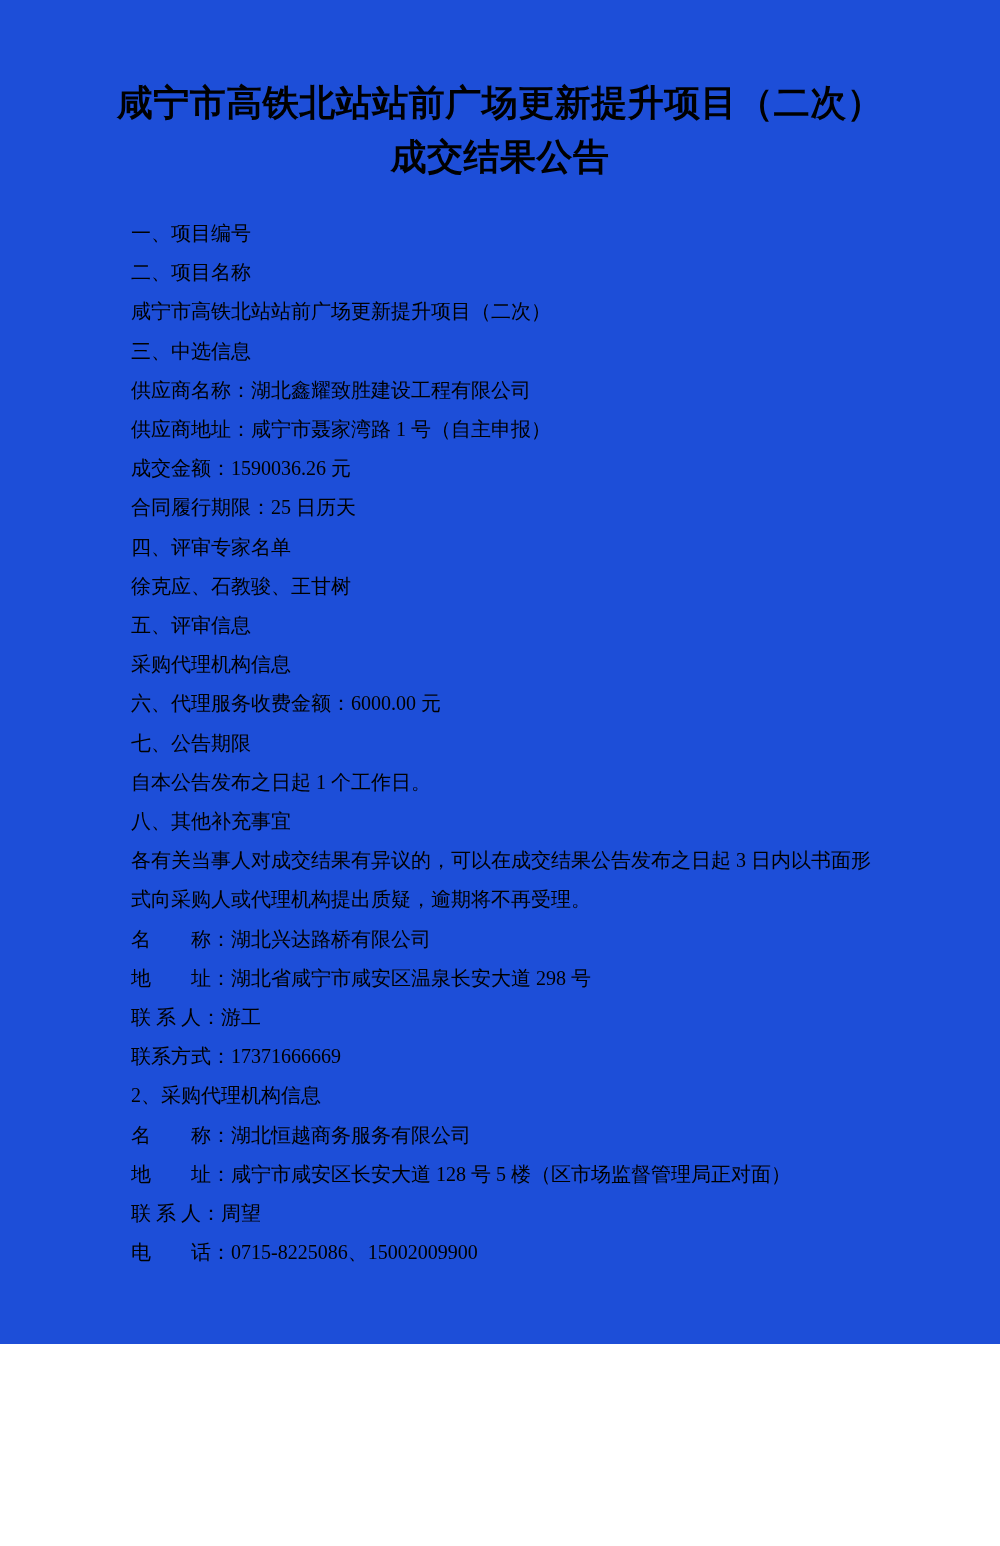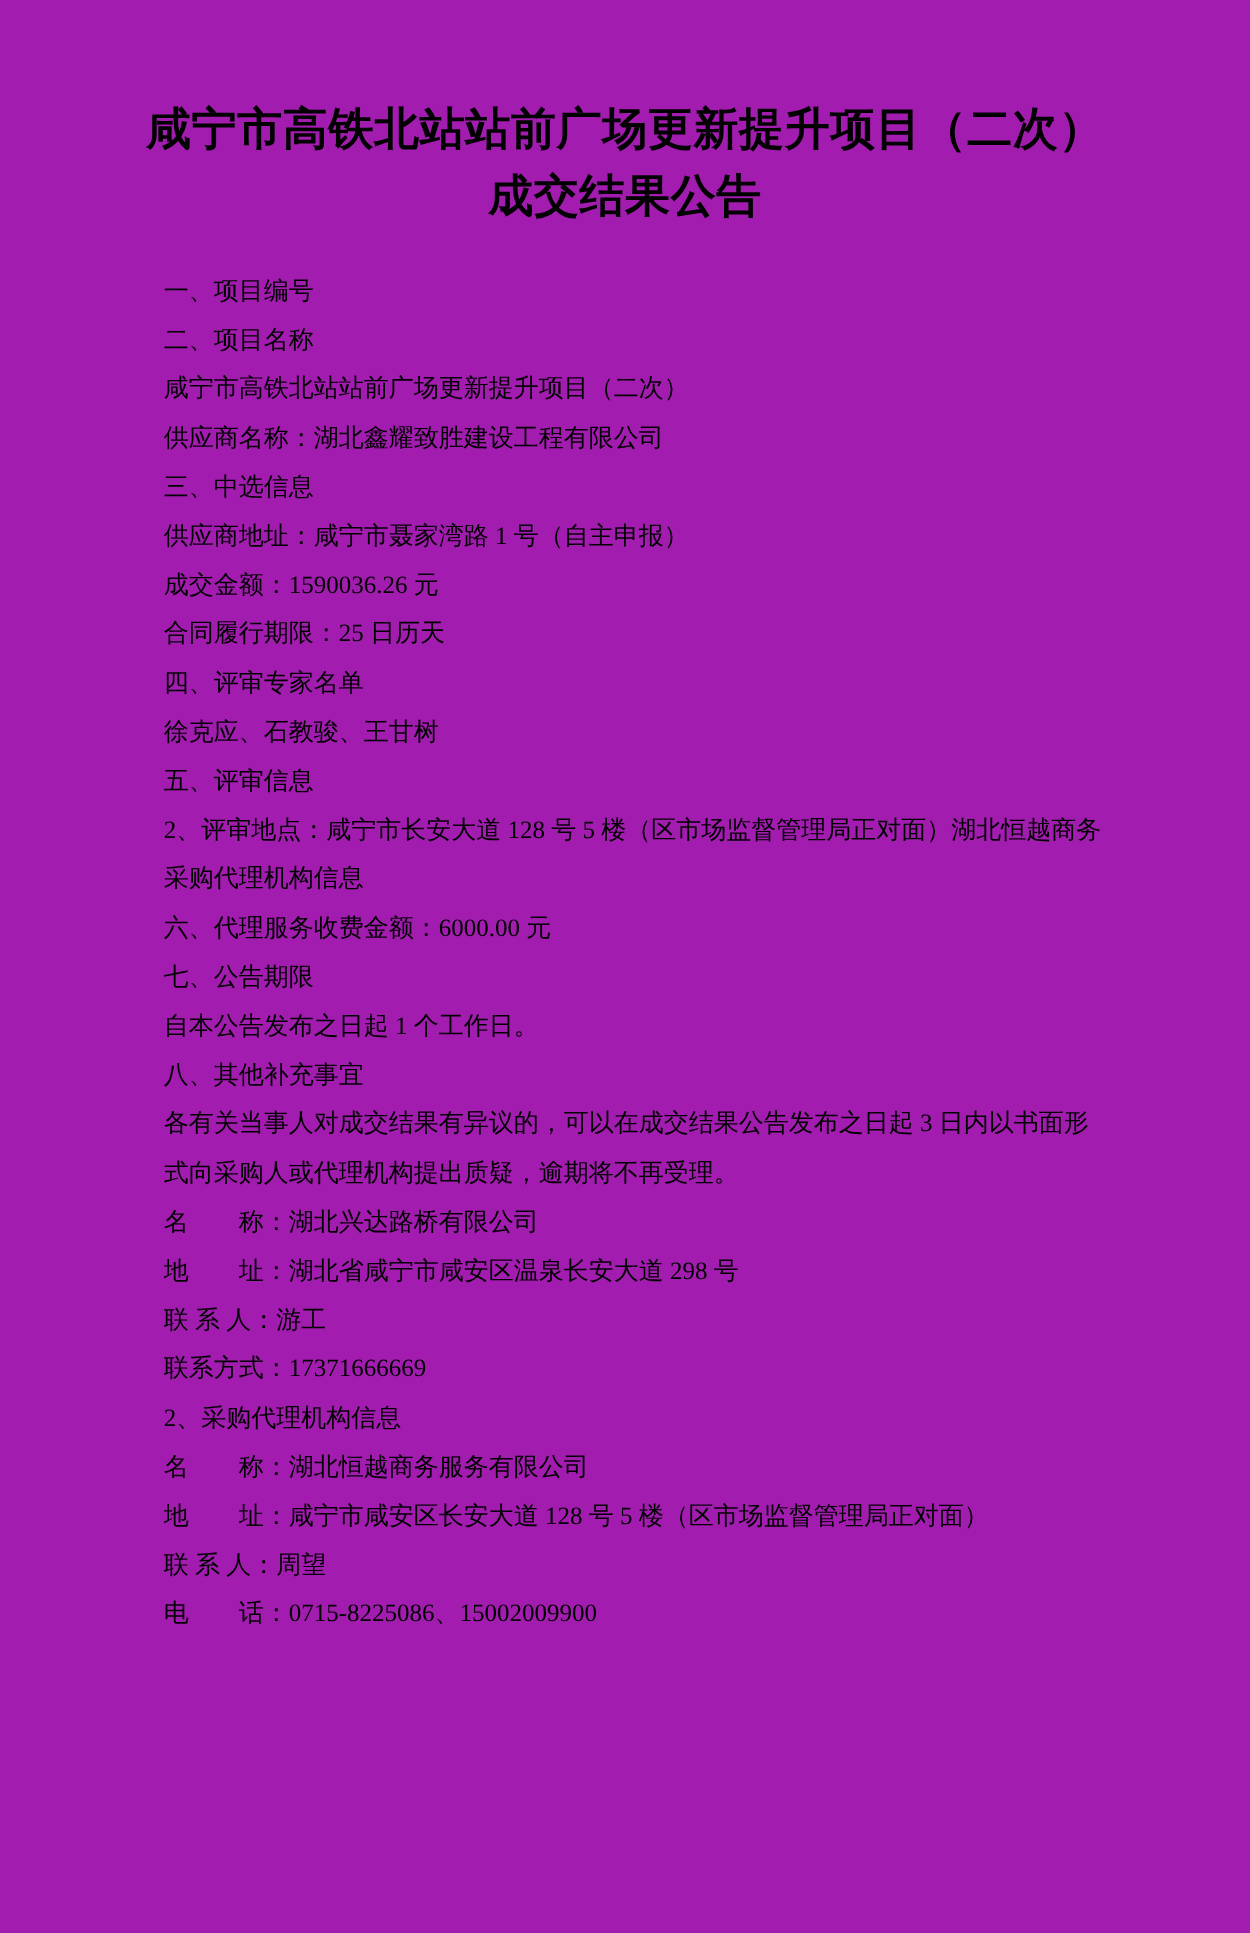--- a/index.html
+++ b/index.html
@@ -3,22 +3,22 @@
 <meta charset="utf-8">
 <style>
   html, body {
     margin: 0;
     padding: 0;
     background: #ffffff;
   }
   .page {
     position: relative;
     width: 1000px;
-    height: 1546px;
-    background: #a21caf;
+    height: 1344px;
+    background: #1d4ed8;
     overflow: hidden;
     color: #000000;
     font-family: "Liberation Serif", "DejaVu Serif", serif;
   }
   .title {
     position: absolute;
     top: 76px;
     left: 40px;
     right: 40px;
     margin: 0;
@@ -47,29 +47,28 @@
 </head>
 <body>
 
 <div class="page">
   <h1 class="title"><span>咸宁市高铁北站站前广场更新提升项目（二次）</span><br><span>成交结果公告</span></h1>
 
   <div class="content">
     <p class="line">一、项目编号</p>
     <p class="line">二、项目名称</p>
     <p class="line">咸宁市高铁北站站前广场更新提升项目（二次）</p>
+    <p class="line">三、中选信息</p>
     <p class="line">供应商名称：湖北鑫耀致胜建设工程有限公司</p>
-    <p class="line">三、中选信息</p>
     <p class="line">供应商地址：咸宁市聂家湾路 1 号（自主申报）</p>
     <p class="line">成交金额：1590036.26 元</p>
     <p class="line">合同履行期限：25 日历天</p>
     <p class="line">四、评审专家名单</p>
     <p class="line">徐克应、石教骏、王甘树</p>
     <p class="line">五、评审信息</p>
-    <p class="line">2、评审地点：咸宁市长安大道 128 号 5 楼（区市场监督管理局正对面）湖北恒越商务</p>
     <p class="line">采购代理机构信息</p>
     <p class="line">六、代理服务收费金额：6000.00 元</p>
     <p class="line">七、公告期限</p>
     <p class="line">自本公告发布之日起 1 个工作日。</p>
     <p class="line">八、其他补充事宜</p>
     <p class="line">各有关当事人对成交结果有异议的，可以在成交结果公告发布之日起 3 日内以书面形</p>
     <p class="line">式向采购人或代理机构提出质疑，逾期将不再受理。</p>
     <p class="line">名　　称：湖北兴达路桥有限公司</p>
     <p class="line">地　　址：湖北省咸宁市咸安区温泉长安大道 298 号</p>
     <p class="line">联 系 人：游工</p>

